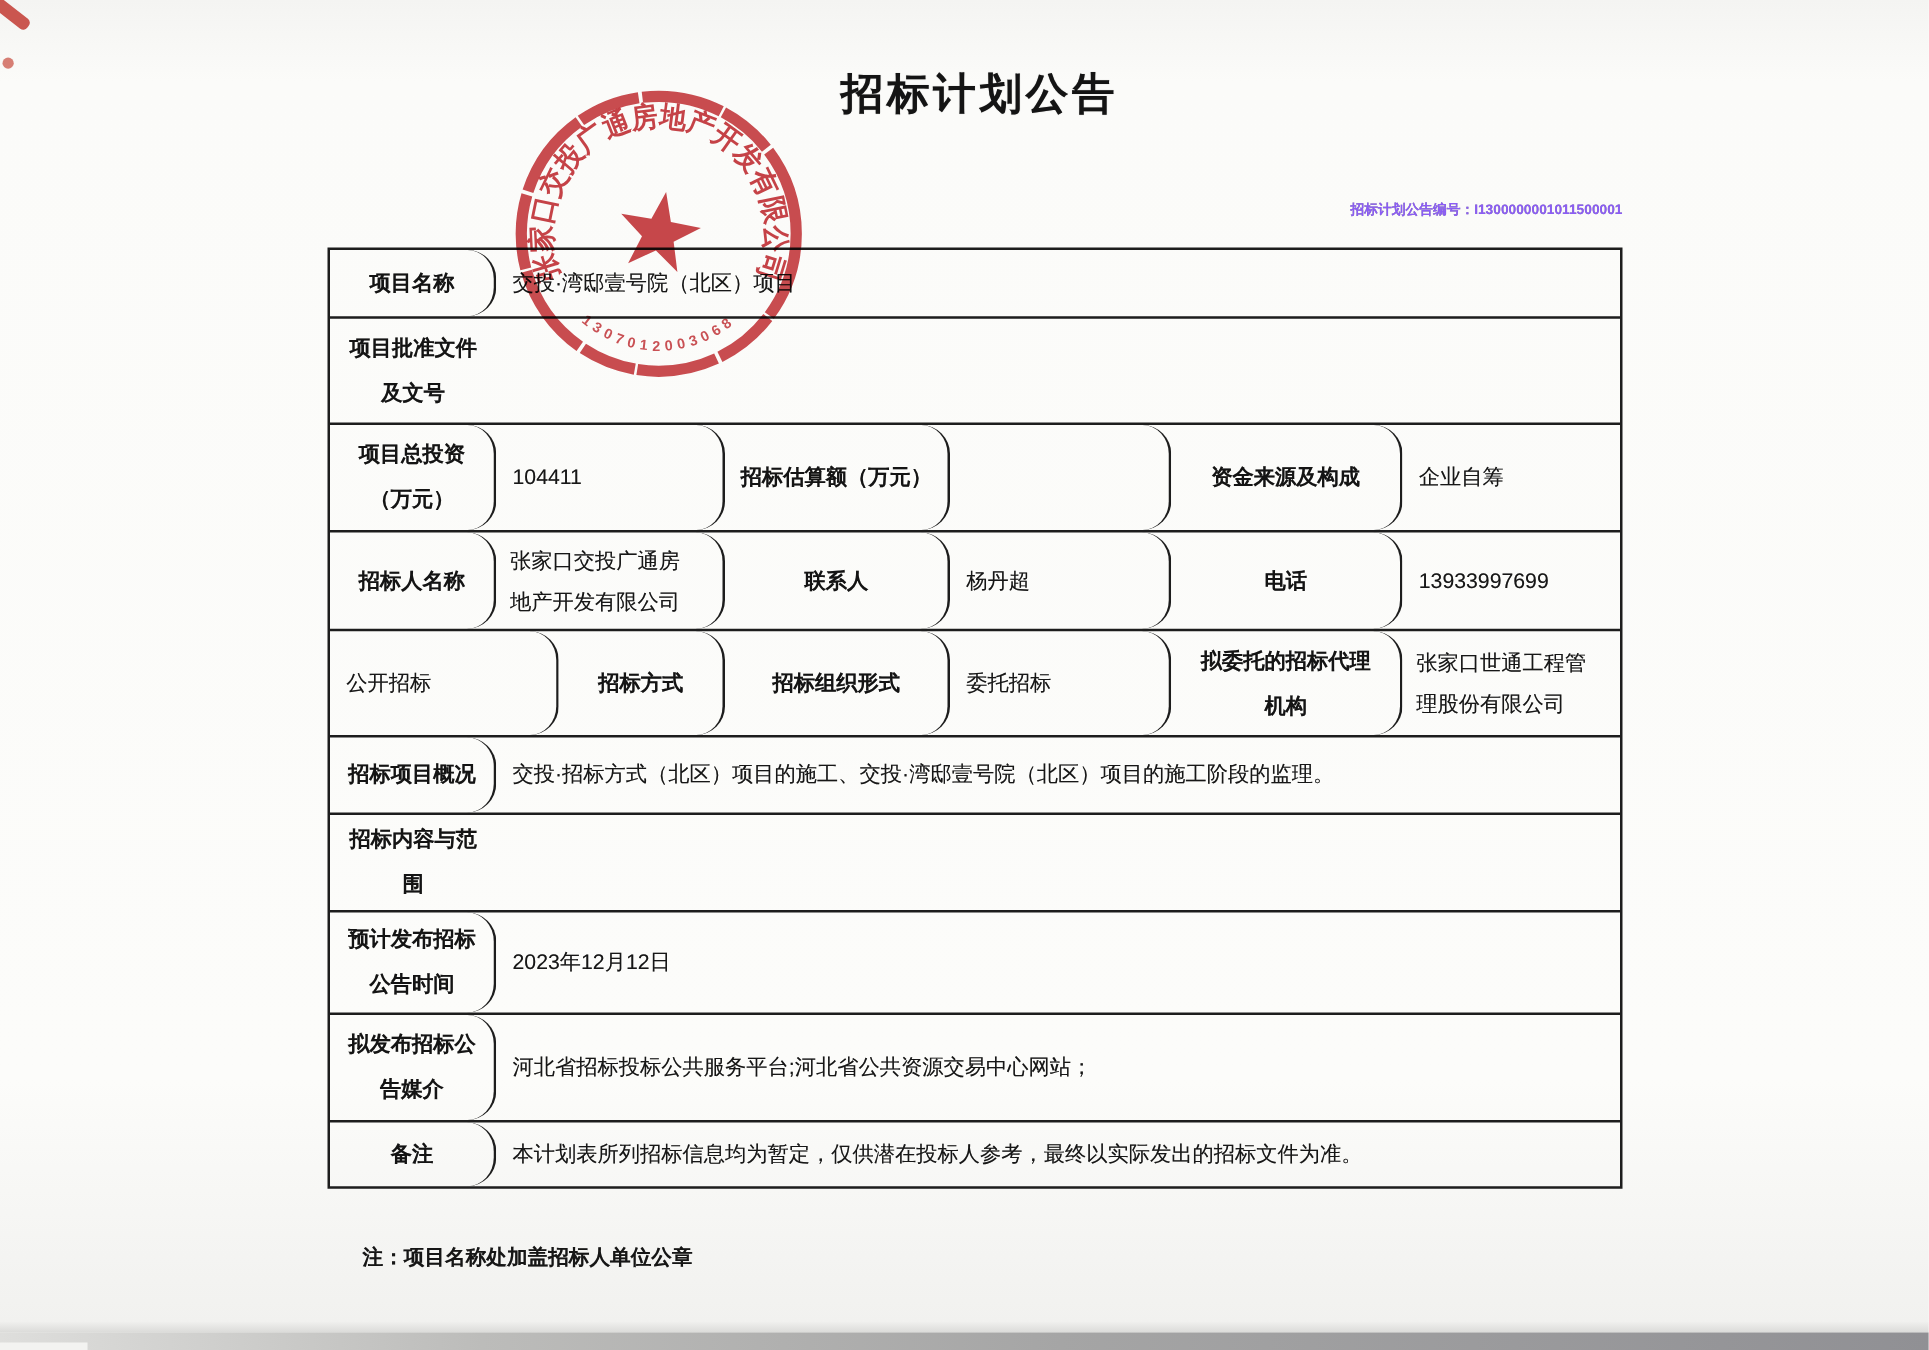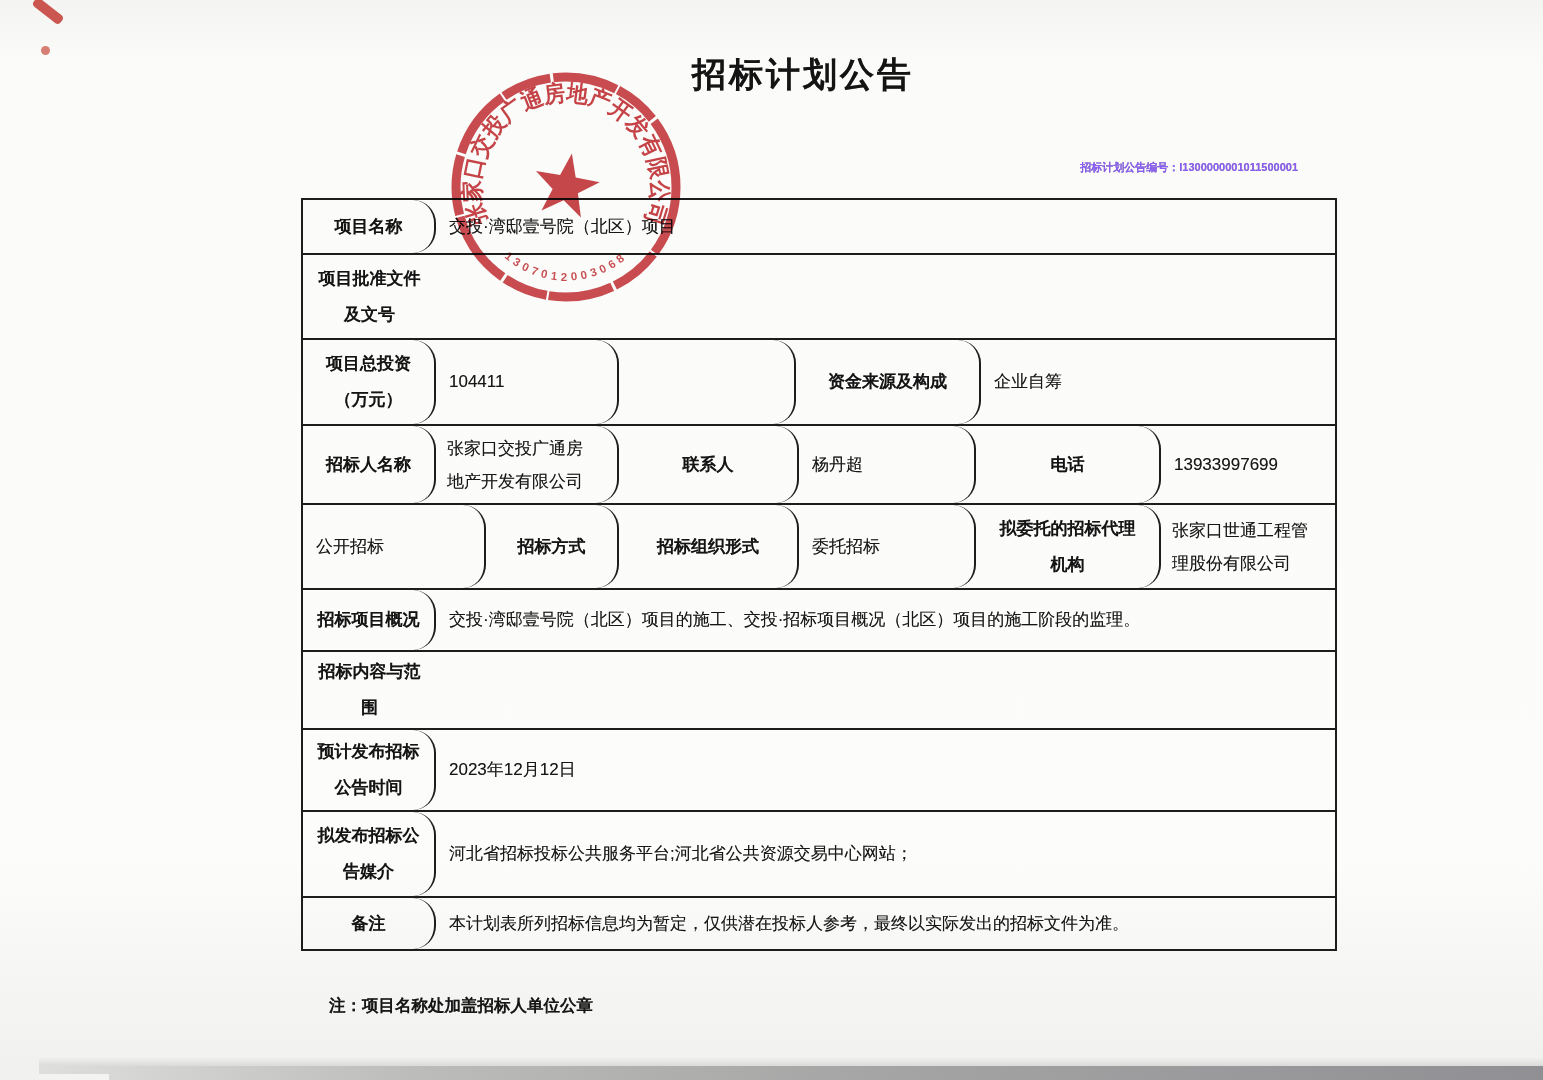--- a/index.html
+++ b/index.html
@@ -2,21 +2,21 @@
 <html><head>
 <meta charset="utf-8">
 <style>
   html,body{margin:0;padding:0;}
   body{
     width:1543px;height:1080px;position:relative;overflow:hidden;
     background:linear-gradient(180deg,#f4f4f2 0%,#fbfbf9 6%,#fcfcfa 80%,#f1f1ef 98%);
     font-family:"Liberation Sans","DejaVu Sans",sans-serif;
     color:#191919;
   }
-  .page{position:absolute;inset:0;margin-left:39px;}
+  .page{position:absolute;inset:0;}
   .doc-title{
     position:absolute;top:52px;left:0;width:100%;text-align:center;
     font-size:34px;font-weight:700;letter-spacing:3px;color:#141414;
     padding-left:24px;box-sizing:border-box;
     text-shadow:0 0 .6px rgba(0,0,0,.5);
   }
   .doc-number{
     position:absolute;top:160px;right:245px;
     font-size:11px;font-weight:700;color:#8b5cf6;
     text-shadow:0 0 .5px rgba(0,0,0,.45);
@@ -91,20 +91,21 @@
       <div class="td cspan val">交投·湾邸壹号院（北区）项目</div>
     </div>
 
     <div class="tr r2">
       <div class="td c1 lab">项目批准文件及文号</div>
     </div>
 
     <div class="tr r3">
       <div class="td c1 lab">项目总投资（万元）</div>
       <div class="td c2 val">104411</div>
+      <div class="td c3 lab">招标估算额（万元）</div>
       <div class="td c4 val"></div>
       <div class="td c5 lab">资金来源及构成</div>
       <div class="td c6 val">企业自筹</div>
     </div>
 
     <div class="tr r4">
       <div class="td c1 lab">招标人名称</div>
       <div class="td c2 val valwrap">张家口交投广通房地产开发有限公司</div>
       <div class="td c3 lab">联系人</div>
       <div class="td c4 val">杨丹超</div>
@@ -116,21 +117,21 @@
       <div class="td c2 val">公开招标</div>
       <div class="td c1 lab">招标方式</div>
       <div class="td c3 lab">招标组织形式</div>
       <div class="td c4 val">委托招标</div>
       <div class="td c5 lab">拟委托的招标代理机构</div>
       <div class="td c6 val valwrap">张家口世通工程管理股份有限公司</div>
     </div>
 
     <div class="tr r6">
       <div class="td c1 lab">招标项目概况</div>
-      <div class="td cspan val">交投·湾邸壹号院（北区）项目的施工、交投·招标项目概况（北区）项目的施工阶段的监理。</div>
+      <div class="td cspan val">交投·招标方式（北区）项目的施工、交投·湾邸壹号院（北区）项目的施工阶段的监理。</div>
     </div>
 
     <div class="tr r7">
       <div class="td c1 lab">招标内容与范围</div>
     </div>
 
     <div class="tr r8">
       <div class="td c1 lab">预计发布招标公告时间</div>
       <div class="td cspan val">2023年12月12日</div>
     </div>

